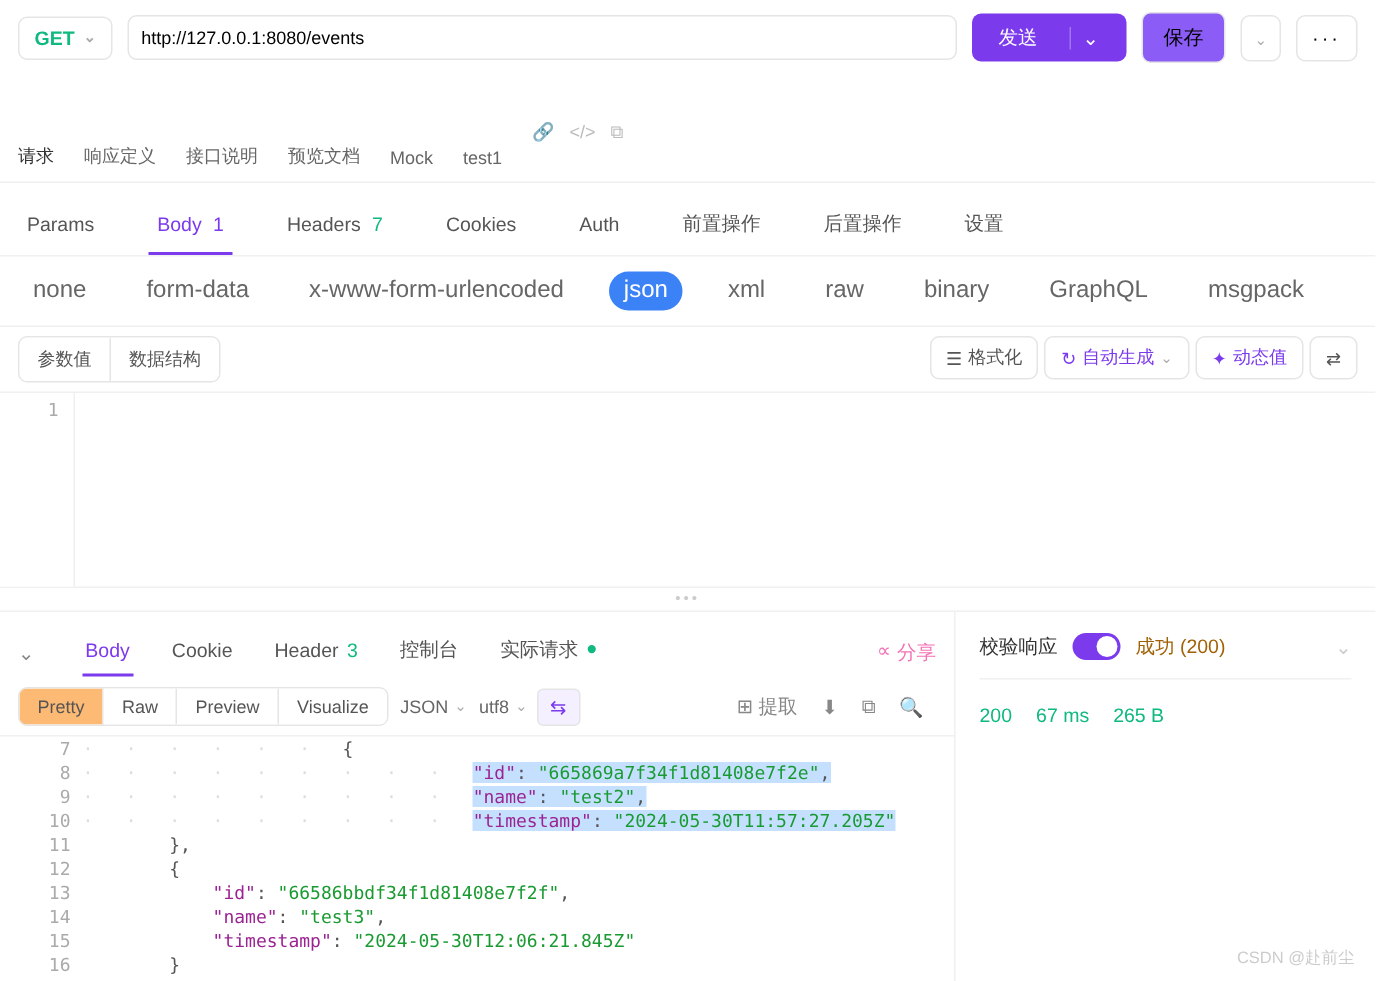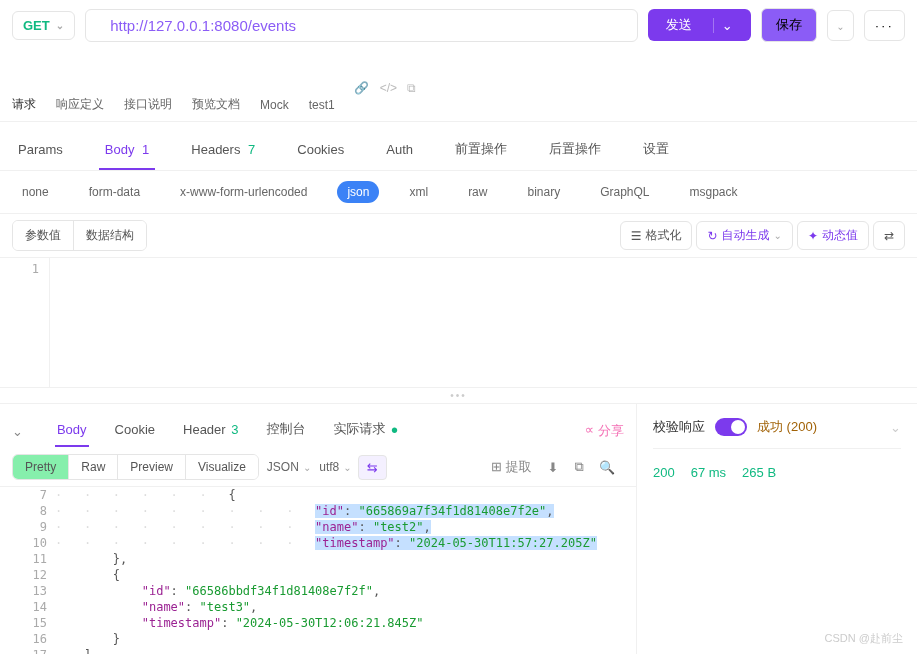--- a/index.html
+++ b/index.html
@@ -2,21 +2,21 @@
 <html><head>
 <meta charset="utf-8">
 <style>
 * { box-sizing: border-box; margin: 0; padding: 0; }
 body { font-family: -apple-system, BlinkMacSystemFont, "Segoe UI", sans-serif; font-size: 13px; color: #333; background: #fff; width: 917px; height: 654px; overflow: hidden; position: relative; }
 .row { display: flex; align-items: center; }
 
 
 .topbar { padding: 8px 12px; gap: 10px; }
 .method-select { border: 1px solid #e5e5e5; border-radius: 6px; padding: 6px 10px; display: flex; align-items: center; gap: 6px; color: #10b981; font-weight: 600; cursor: pointer; }
-.url-input { flex: 1; border: 1px solid #e5e5e5; border-radius: 6px; padding: 7px 24px; font-size: 15px; color: #8b5cf6; }
+.url-input { flex: 1; border: 1px solid #e5e5e5; border-radius: 6px; padding: 7px 8px; font-size: 12px; color: #000000; }
 .btn-send { background: #7c3aed; color: #fff; border: none; border-radius: 6px; padding: 7px 18px; font-size: 13px; cursor: pointer; display: flex; align-items: center; gap: 17px; }
 .btn-send .chev { border-left: 1px solid rgba(255,255,255,.3); padding-left: 8px; margin-left: 4px; }
 .btn-save { background: #8b5cf6; border: 1px solid #e5e5e5; border-radius: 6px; padding: 7px 14px; cursor: pointer; }
 .btn-save-chev { background: #fff; border: 1px solid #e5e5e5; border-radius: 6px; padding: 7px 8px; cursor: pointer; }
 .btn-more { background: #fff; border: 1px solid #e5e5e5; border-radius: 6px; padding: 7px 10px; cursor: pointer; letter-spacing: 2px; }
 
 
 .subtabs { padding: 4px 12px 0; gap: 20px; color: #666; font-size: 12px; border-bottom: 1px solid #f0f0f0; align-items: center; }
 .subtab { padding: 6px 0 8px; cursor: pointer; margin-top: 36px; }
 .subtab.active { color: #333; }
@@ -24,26 +24,26 @@
 
 
 .maintabs { padding: 12px 12px 0; gap: 30px; border-bottom: 1px solid #f0f0f0; text-align: center; }
 .maintab { padding: 6px 6px 12px; cursor: pointer; color: #555; font-size: 13px; position: relative; }
 .maintab.active { color: #7c3aed; }
 .maintab.active::after { content: ""; position: absolute; left: 0; right: 0; bottom: -1px; height: 2px; background: #7c3aed; }
 .maintab .count { margin-left: 4px; }
 .maintab .count.green { color: #10b981; }
 
 
-.bodytypes { padding: 10px 12px; gap: 20px; font-size: 12px; color: #666; border-bottom: 1px solid #f0f0f0; }
+.bodytypes { padding: 10px 12px; gap: 20px; font-size: 16px; color: #666; border-bottom: 1px solid #f0f0f0; }
 .bodytype { padding: 4px 10px; cursor: pointer; border-radius: 14px; }
 .bodytype.active { background: #3b82f6; color: #fff; }
 
 
-.toolbar { padding: 6px 12px; justify-content: space-between; align-items: center; }
+.toolbar { padding: 6px 12px; justify-content: space-between; align-items: flex-start; }
 .toolbar-left { display: flex; gap: 0; border: 1px solid #e5e5e5; border-radius: 6px; overflow: hidden; }
 .toolbar-left button { border: none; background: #fff; padding: 6px 12px; font-size: 12px; cursor: pointer; color: #555; }
 .toolbar-left button:first-child { border-right: 1px solid #e5e5e5; }
 .toolbar-right { display: flex; gap: 4px; }
 .tbtn { border: 1px solid #e5e5e5; background: #fff; border-radius: 6px; padding: 5px 10px; font-size: 12px; cursor: pointer; color: #555; display: flex; gap: 4px; align-items: center; }
 .tbtn.purple { color: #7c3aed; }
 
 
 .editor { border-top: 1px solid #f0f0f0; height: 130px; position: relative; display: flex; }
 .gutter { width: 50px; background: #fff; text-align: right; padding: 4px 10px 0 0; font-size: 12px; color: #aaa; font-family: monospace; border-right: 1px solid #f0f0f0; }
@@ -63,21 +63,21 @@
 .resp-tab .count.green { color: #10b981; margin-left: 2px; }
 .resp-tab .dot { color: #10b981; font-size: 20px; line-height: 0; vertical-align: middle; }
 .resp-tabs .spacer { flex: 1; }
 .share { color: #f472b6; cursor: pointer; font-size: 13px; display: flex; gap: 4px; }
 .chev-toggle { cursor: pointer; color: #888; margin-right: 8px; }
 
 .fmt-bar { padding: 6px 12px; gap: 0; border-bottom: 1px solid #f0f0f0; align-items: center; }
 .fmt-group { display: flex; border: 1px solid #e5e5e5; border-radius: 6px; overflow: hidden; }
 .fmt-group button { border: none; background: #fff; padding: 5px 12px; font-size: 12px; cursor: pointer; color: #555; border-right: 1px solid #e5e5e5; }
 .fmt-group button:last-child { border-right: none; }
-.fmt-group button.active { background: #86efac; }
+.fmt-group button.active { background: #fdba74; }
 .fmt-sel { margin-left: 8px; font-size: 12px; color: #666; cursor: pointer; display: flex; gap: 4px; align-items: center; }
 .fmt-bar .spacer { flex: 1; }
 .fmt-icon { padding: 4px 8px; color: #888; cursor: pointer; font-size: 13px; }
 .fmt-icon.boxed { border: 1px solid #e5e5e5; border-radius: 4px; margin-left: 6px; background: #f4f0ff; color: #7c3aed; }
 
 
 .json-view { display: flex; font-family: Consolas, monospace; font-size: 12px; line-height: 16px; height: 180px; }
 .json-gutter { width: 55px; text-align: right; padding: 0 8px 0 0; color: #aaa; user-select: none; }
 .json-gutter div { height: 16px; }
 .json-body { flex: 1; position: relative; }

